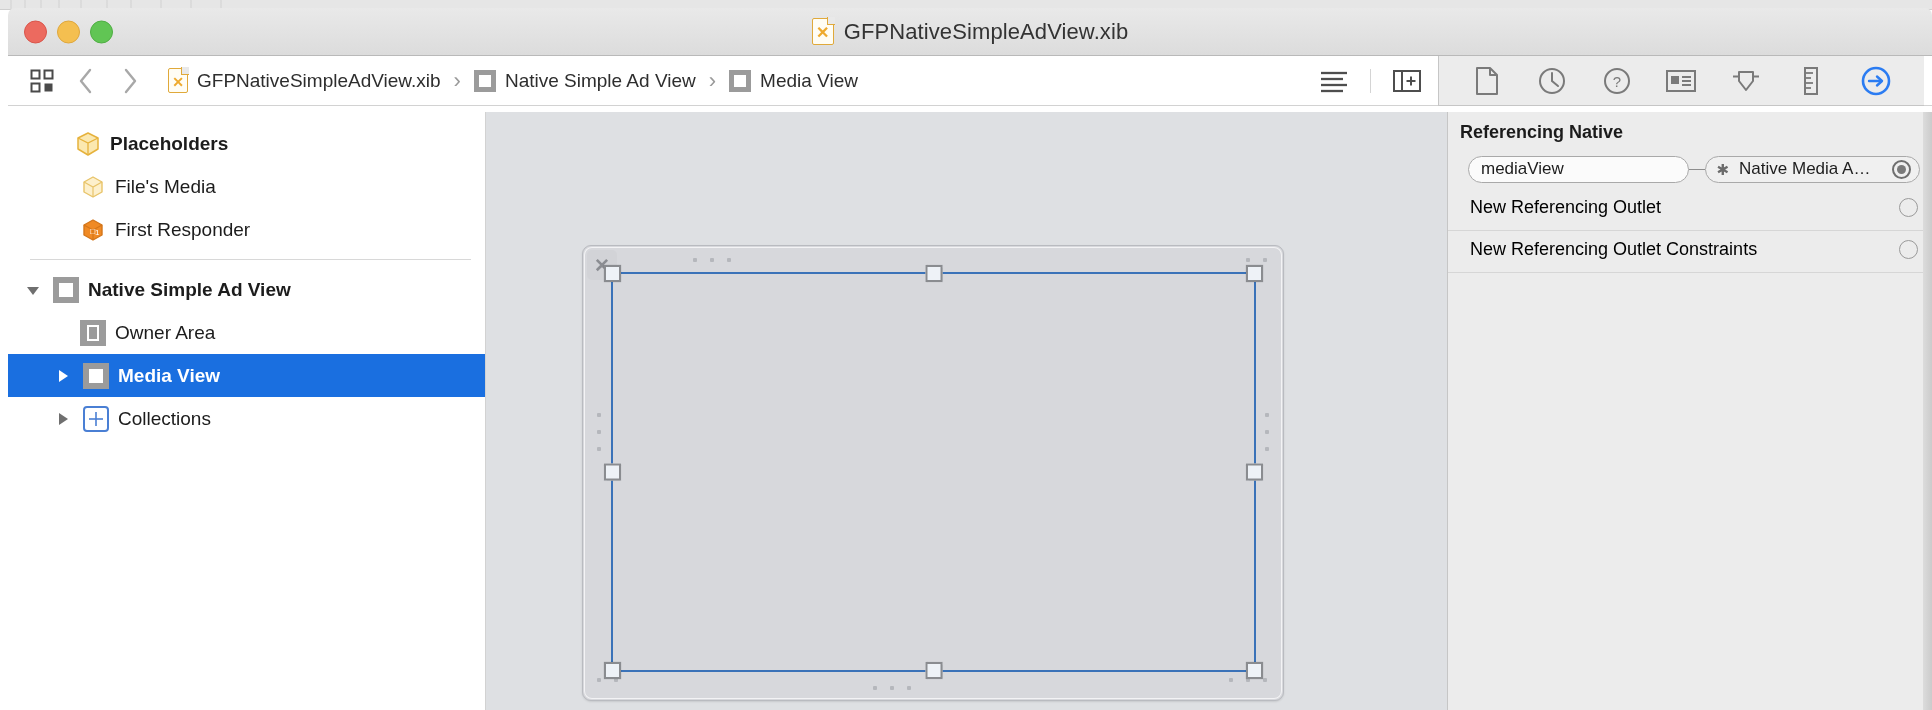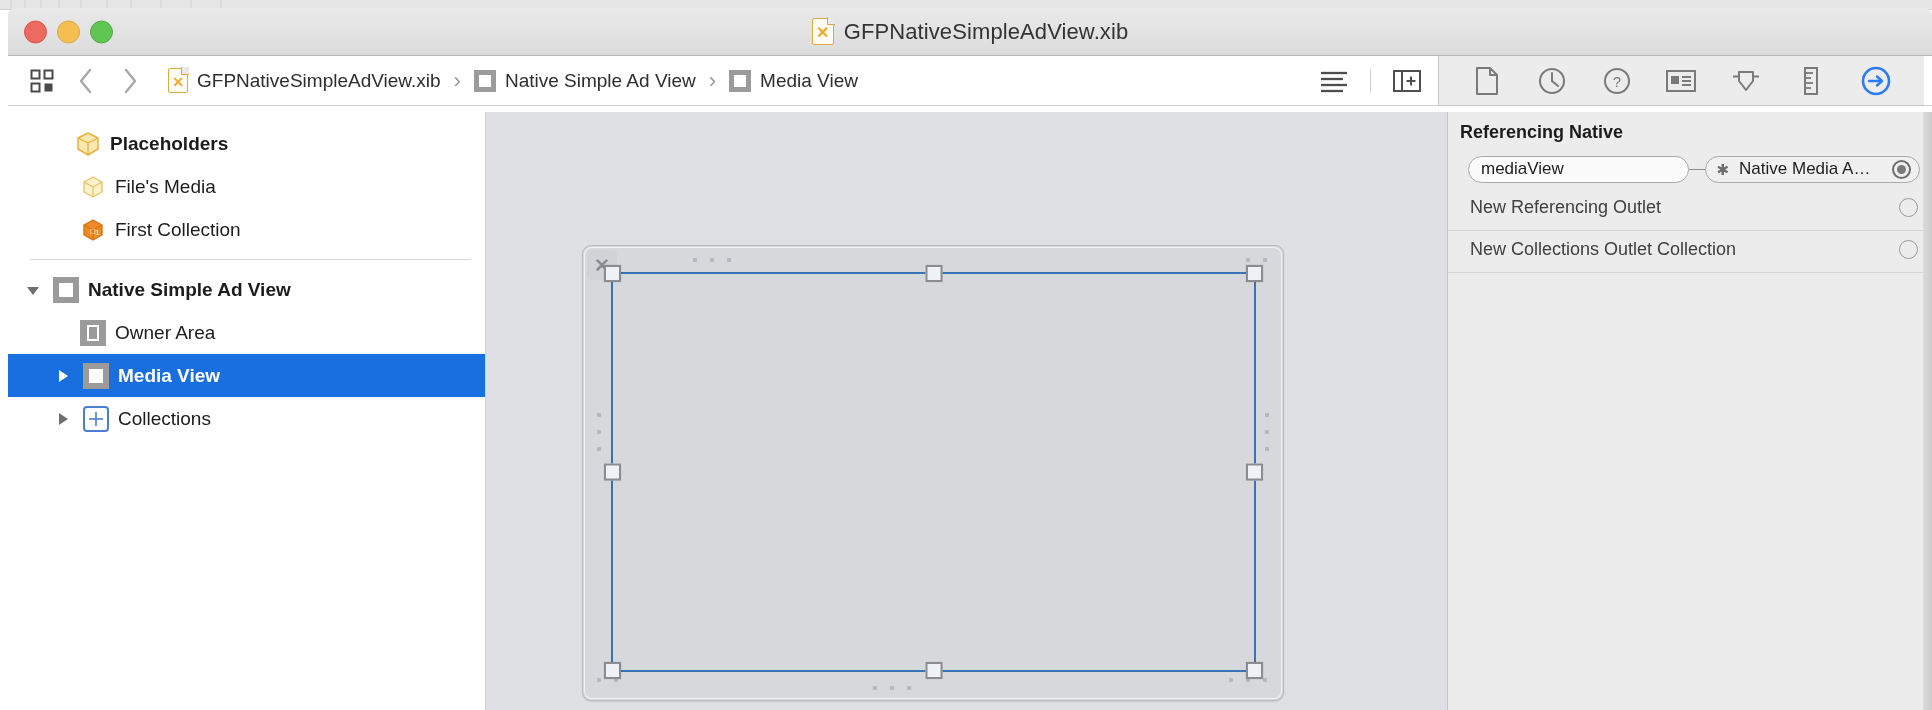--- a/index.html
+++ b/index.html
@@ -185,21 +185,21 @@
   .inspector {
     width: 485px; flex: none; background: #ececec;
     border-left: 1px solid #c6c6c6; position: relative; overflow: hidden;
   }
   .insp-section-head {
     padding: 10px 0 6px 12px; font-size: 18px; font-weight: 700; color: #1b1b1b;
   }
   .insp-row {
     display: flex; align-items: center; height: 36px; padding: 0 14px 0 22px; gap: 0;
   }
-  .insp-row .rlabel { font-size: 18px; color: #404040; white-space: nowrap; }
+  .insp-row .rlabel { font-size: 18px; color: #000000; white-space: nowrap; }
   .insp-divider { height: 1px; background: #d6d6d6; margin: 5px 0 0 0; }
 
   
   .outlet-row { display: flex; align-items: center; height: 40px; padding: 0 12px 0 20px; }
   .pill {
     height: 27px; border-radius: 14px; background: #fbfbfb;
     border: 1px solid #a9a9a9; display: flex; align-items: center;
     font-size: 17px; color: #1d1d1d; padding: 0 12px; white-space: nowrap;
   }
   .pill.name { flex: 1; max-width: 232px; }
@@ -422,21 +422,21 @@
 
       <div class="row" style="padding-left:72px">
         <span class="cube">
           <svg width="26" height="26" viewBox="0 0 26 26">
             <path d="M13 3 L22 8 L22 18 L13 23 L4 18 L4 8 Z" fill="#f08a24" stroke="#d4761a" stroke-width="1.4" stroke-linejoin="round"></path>
             <path d="M4 8 L13 13 L22 8 M13 13 L13 23" fill="none" stroke="#d4761a" stroke-width="1.2"></path>
             <text x="9.5" y="17" font-size="7" fill="#fff" font-family="Liberation Sans, sans-serif">☐</text>
             <text x="15" y="18" font-size="8" fill="#fff" font-family="Liberation Sans, sans-serif">1</text>
           </svg>
         </span>
-        <span class="label">First Collection</span>
+        <span class="label">First Responder</span>
       </div>
 
       <div class="outline-sep"></div>
 
       <div class="row bold" style="padding-left:14px">
         <span class="tri">
           <svg width="16" height="16" viewBox="0 0 16 16">
               <path d="M2 5 L14 5 L8 13 Z" fill="#6f6f6f"></path>
             </svg>
         </span>
@@ -552,21 +552,21 @@
 
       <div class="insp-row">
         <span class="rlabel">New Referencing Outlet</span>
         <span class="empty-circle"></span>
       </div>
 
       <div class="insp-divider"></div>
 
 
       <div class="insp-row">
-        <span class="rlabel">New Collections Outlet Collection</span>
+        <span class="rlabel">New Referencing Outlet Constraints</span>
         <span class="empty-circle"></span>
       </div>
 
       <div class="insp-divider"></div>
 
       <div class="scroll-sliver"></div>
     </div>
   </div>
 </div>
 

